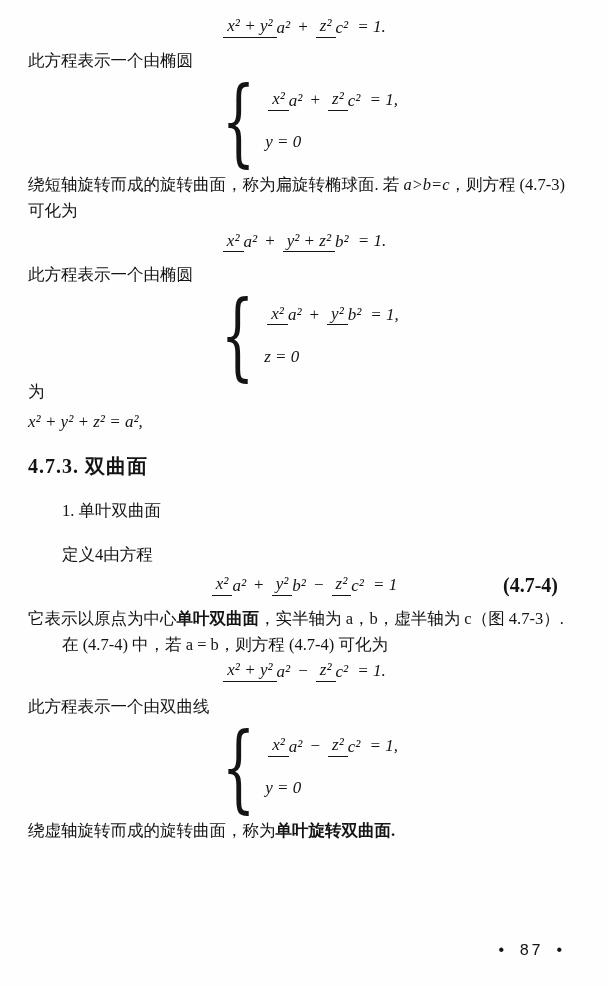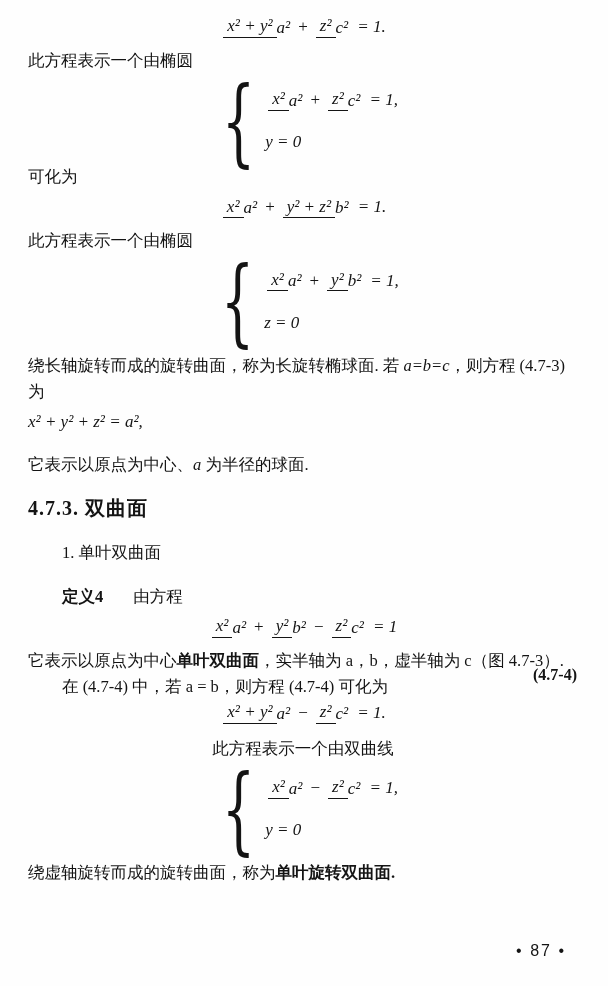--- a/index.html
+++ b/index.html
@@ -23,31 +23,31 @@
   .para{margin:0;}
   .indent{padding-left:34px;}
   .bold{font-weight:bold;}
   .mathvar{font-style:italic;}
   .section-heading{
     font-size:20px;font-weight:bold;line-height:28px;
     margin:16px 0 6px 0;letter-spacing:1px;
   }
   .sub-heading{margin:18px 0;}
   .def-line{margin:2px 0;}
-  .def-label{font-weight:bold;margin-right:30px;}
+  .def-label{font-weight:normal;margin-right:0;}
   
   .eqrow{
     position:relative;
     display:flex;justify-content:center;align-items:center;
     font-style:italic;font-size:17px;
   }
   .eqrow .eqtag{
-    position:absolute;right:1px;top:50%;
+    position:absolute;right:20px;top:50%;
     transform:translateY(-50%);
-    font-style:normal;font-weight:bold;font-size:16px;margin-top:48px;
+    font-style:normal;font-weight:bold;font-size:20px;
   }
   .frac{
     display:inline-flex;flex-direction:row;align-items:center;
     vertical-align:middle;margin:0 3px;
   }
   .frac .num{padding:0 4px 1px;border-bottom:1.5px solid #141414;line-height:1.15;}
   .frac .den{padding-top:1px;line-height:1.15;}
   .op{margin:0 5px;font-style:normal;}
   .rhs{margin-left:6px;}
   .plain-eq{font-style:italic;font-size:17px;text-align:left;}
@@ -59,24 +59,24 @@
     transform:scaleX(0.55);
     font-family:"DejaVu Serif",serif;
     margin-right:-4px;
   }
   .syslines{display:flex;flex-direction:column;align-items:flex-start;gap:16px;}
   .sysline{font-style:italic;font-size:17px;display:flex;align-items:center;}
   
   .footer{
     position:absolute;right:42px;bottom:22px;
     font-size:16px;letter-spacing:2px;
-    font-family:Liberation Sans, sans-serif;
-  }
-  
-  .mt4{margin-top:4px;} .mt8{margin-top:8px;} .mt10{margin-top:10px;text-align:center;}
+    font-family:Liberation Mono, monospace;
+  }
+  
+  .mt4{margin-top:4px;} .mt8{margin-top:8px;} .mt10{margin-top:10px;}
 </style>
 </head>
 <body>
 
 <div class="page">
 
   <div class="eqrow">
     <span class="frac">
       <span class="num">x² + y²</span>
       <span class="den">a²</span>
@@ -105,20 +105,21 @@
               <span class="num">z²</span>
               <span class="den">c²</span>
             </span>
           <span class="rhs">= 1,</span>
         </div>
         <div class="sysline">y = 0</div>
       </div>
     </div>
   </div>
 
+  <p class="para mt8"><span>绕短轴旋转而成的旋转曲面，称为扁旋转椭球面. 若 </span><span class="mathvar">a&gt;b=c</span><span>，则方程 (4.7-3)</span></p>
   <p class="para">可化为</p>
 
   <div class="eqrow mt4">
     <span class="frac">
         <span class="num">x²</span>
         <span class="den">a²</span>
       </span>
     <span class="op">+</span>
     <span class="frac">
         <span class="num">y² + z²</span>
@@ -143,26 +144,24 @@
               <span class="num">y²</span>
               <span class="den">b²</span>
             </span>
           <span class="rhs">= 1,</span>
         </div>
         <div class="sysline">z = 0</div>
       </div>
     </div>
   </div>
 
-  <p class="para mt8"><span>绕长轴旋转而成的旋转曲面，称为长旋转椭球面. 若 </span><span class="mathvar">a=b=c</span><span>，则方程 (4.7-3)</span></p>
   <p class="para">为</p>
 
   <p class="plain-eq mt4">x² + y² + z² = a²,</p>
 
-  <p class="para"><span>它表示以原点为中心、</span><span class="mathvar">a</span><span> 为半径的球面.</span></p>
 
   <h2 class="section-heading">4.7.3. 双曲面</h2>
 
   <p class="para sub-heading indent">1. 单叶双曲面</p>
 
   <p class="para def-line indent"><span class="def-label">定义4</span><span>由方程</span></p>
 
   <div class="eqrow mt4">
     <span class="frac">
         <span class="num">x²</span>

